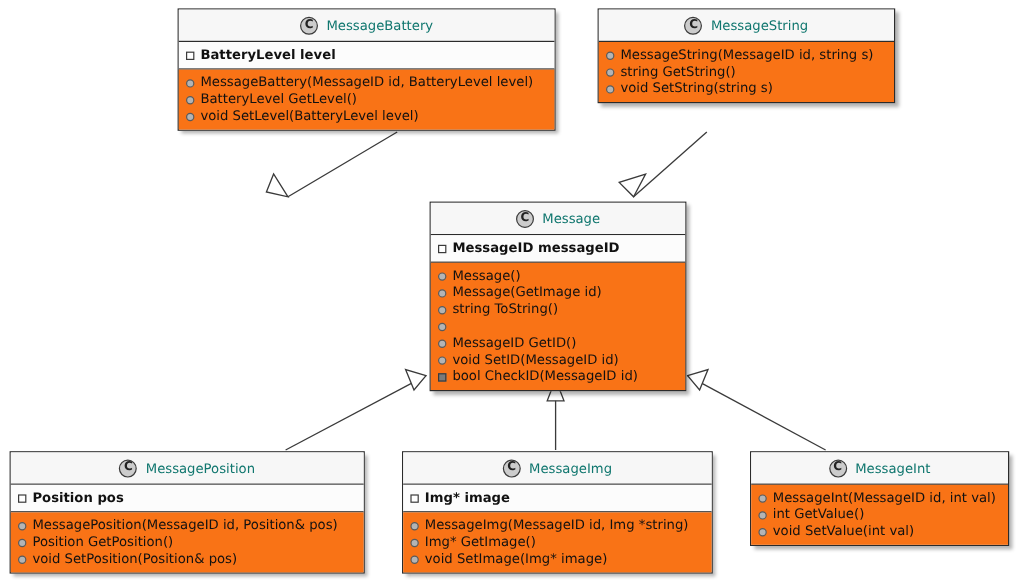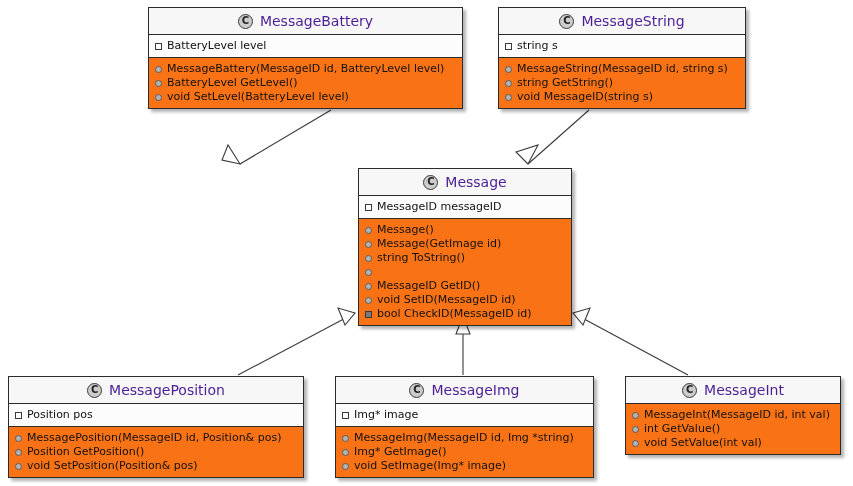--- a/index.html
+++ b/index.html
@@ -51,27 +51,28 @@
     align-items: center;
     justify-content: center;
     font-size: 10px;
     font-weight: bold;
     color: #222222;
     line-height: 1;
     margin-right: 7px;
     font-family: "DejaVu Sans", sans-serif;
   }
   .class-title {
-    font-size: 14px;
-    color: #4c1d95;
+    font-size: 11px;
+    color: #0f766e;
   }
   .fields-box {
     border-bottom: 1px solid #2b2b2b;
     padding: 4px 0 4px 0;
     background: #fcfcfc;
+    font-weight: bold;
   }
   .methods-box {
     padding: 4px 0 4px 0;
     background: #f97316;
   }
   .member-row {
     display: flex;
     align-items: center;
     padding: 0 6px;
     height: 14px;
@@ -161,38 +162,32 @@
         <span class="member-text">void SetLevel(BatteryLevel level)</span>
       </div>
     </div>
   </div>
 
   <div class="uml-class" style="left:498px; top:7px; width:248px;">
     <div class="class-header">
       <span class="c-icon">C</span>
       <span class="class-title">MessageString</span>
     </div>
-    <div class="fields-box">
-      <div class="member-row">
-        <span class="marker field"></span>
-        <span class="member-text">string s</span>
-      </div>
-    </div>
     <div class="methods-box">
       <div class="member-row">
         <span class="marker method-public"></span>
         <span class="member-text">MessageString(MessageID id, string s)</span>
       </div>
       <div class="member-row">
         <span class="marker method-public"></span>
         <span class="member-text">string GetString()</span>
       </div>
       <div class="member-row">
         <span class="marker method-public"></span>
-        <span class="member-text">void MessageID(string s)</span>
+        <span class="member-text">void SetString(string s)</span>
       </div>
     </div>
   </div>
 
   <div class="uml-class" style="left:358px; top:168px; width:214px;">
     <div class="class-header">
       <span class="c-icon">C</span>
       <span class="class-title">Message</span>
     </div>
     <div class="fields-box">

